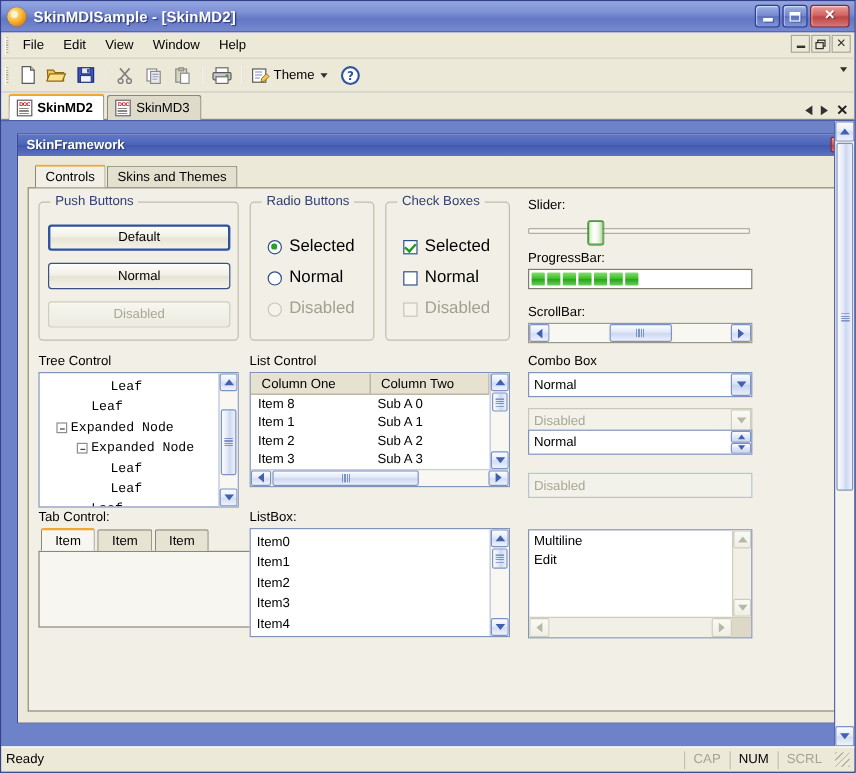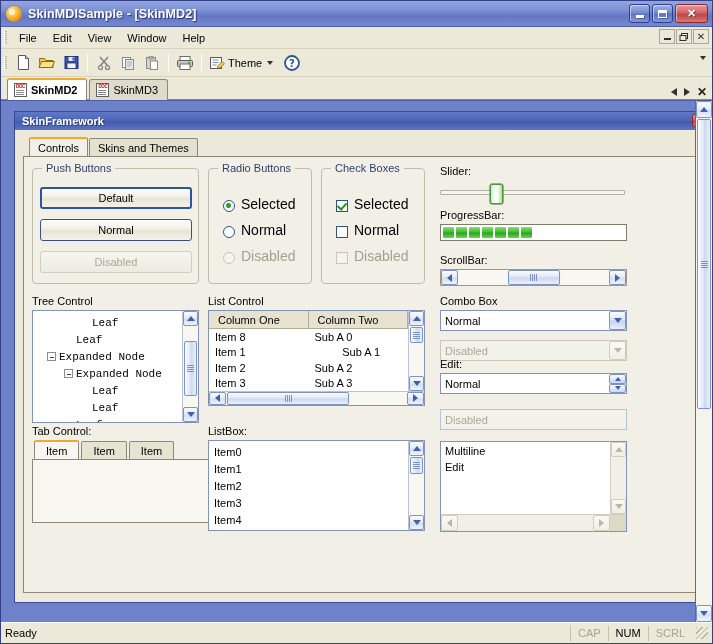--- a/index.html
+++ b/index.html
@@ -691,21 +691,21 @@
                         <span>Item 8</span>
                       </div>
                     <div class="lc-td" style="width:100px;">
                         <span>Sub A 0</span>
                       </div>
                   </div>
                   <div class="lc-row">
                     <div class="lc-td" style="width:100px;">
                         <span>Item 1</span>
                       </div>
-                    <div class="lc-td" style="width:100px;justify-content:center;">
+                    <div class="lc-td" style="width:100px;">
                         <span>Sub A 1</span>
                       </div>
                   </div>
                   <div class="lc-row">
                     <div class="lc-td" style="width:100px;">
                         <span>Item 2</span>
                       </div>
                     <div class="lc-td" style="width:100px;">
                         <span>Sub A 2</span>
                       </div>
@@ -757,21 +757,20 @@
             </div>
             <div class="combo dis" style="margin-top:9px;">
               <span>Disabled</span>
               <span class="combo-btn dis">
                 <span class="chev chev-d g"></span>
               </span>
             </div>
           </div>
 
           <div style="position:absolute; left:416px; top:201px; width:187px;">
-            <div class="flabel">Edit:</div>
             <div class="combo">
               <span>Normal</span>
               <span class="spin-btn">
                 <span class="spin-half">
                   <span class="chev chev-u" style="border-bottom-width:4px;border-left-width:3px;border-right-width:3px;"></span>
                 </span>
                 <span class="spin-half">
                   <span class="chev chev-d" style="border-top-width:4px;border-left-width:3px;border-right-width:3px;"></span>
                 </span>
               </span>

